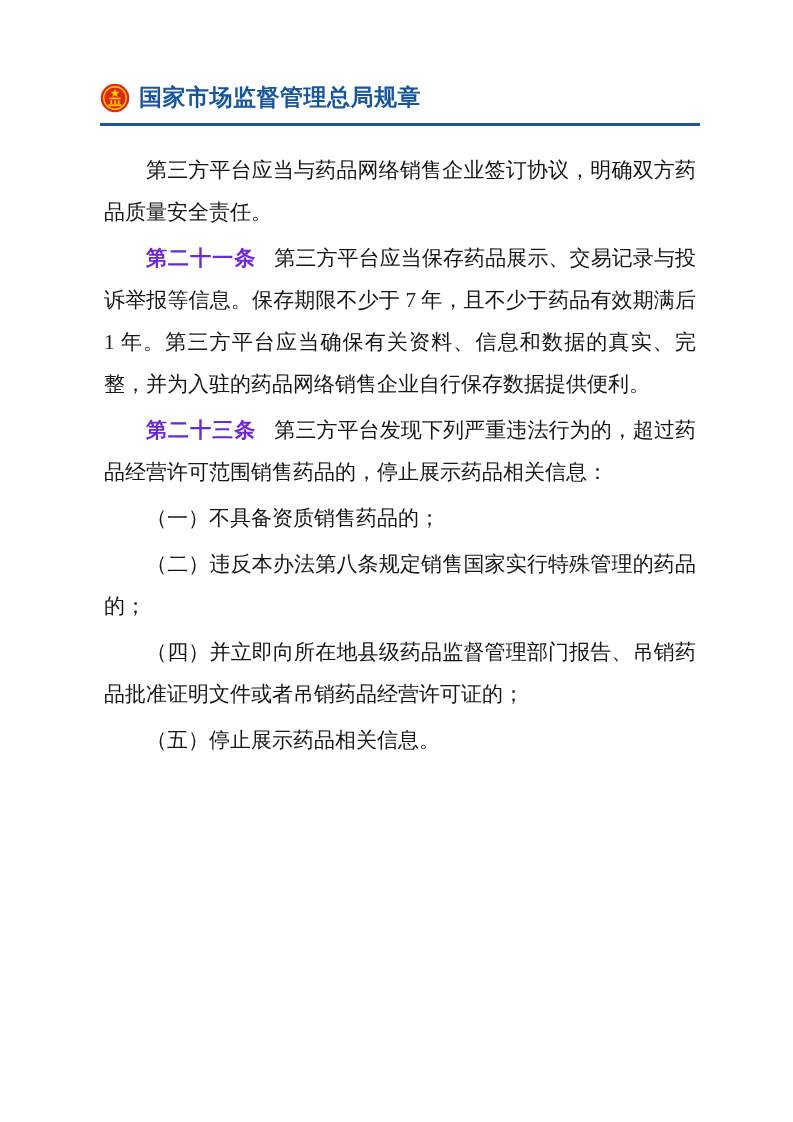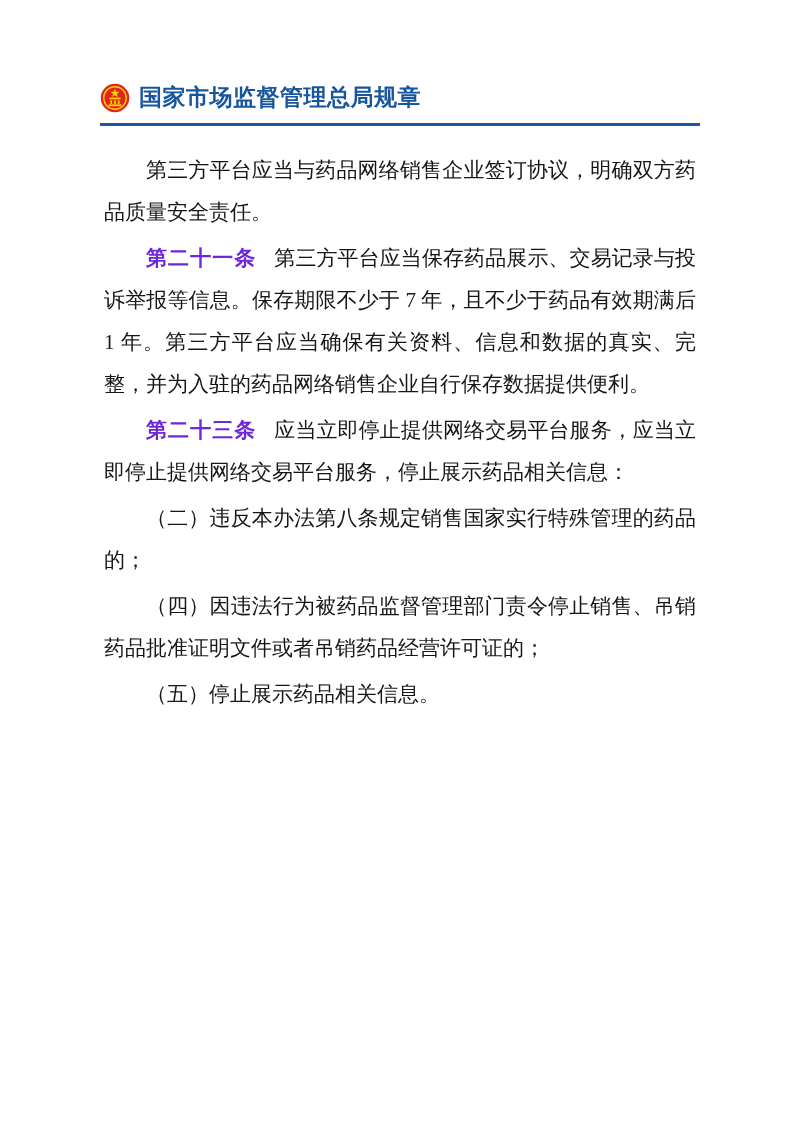--- a/index.html
+++ b/index.html
@@ -121,23 +121,24 @@
       <rect x="11.5" y="28.5" width="17" height="2.4" fill="#ffd700"></rect>
     </svg>
     <h1 class="header-title">国家市场监督管理总局规章</h1>
   </header>
 
   <div class="rule rule-top"></div>
 
   <main class="doc-body">
       <p><span>第三方平台应当与药品网络销售企业签订协议，明确双方药品质量安全责任。</span></p>
       <p><b>第二十一条</b><span>第三方平台应当保存药品展示、交易记录与投诉举报等信息。保存期限不少于 7 年，且不少于药品有效期满后 1 年。第三方平台应当确保有关资料、信息和数据的真实、完整，并为入驻的药品网络销售企业自行保存数据提供便利。</span></p>
-      <p><b>第二十三条</b><span>应当立即停止提供网络交易平台服务，应当立即停止提供网络交易平台服务，停止展示药品相关信息：</span></p>
+      <p><b>第二十三条</b><span>第三方平台发现下列严重违法行为的，超过药品经营许可范围销售药品的，停止展示药品相关信息：</span></p>
+      <p><span>（一）不具备资质销售药品的；</span></p>
       <p><span>（二）违反本办法第八条规定销售国家实行特殊管理的药品的；</span></p>
-      <p><span>（四）因违法行为被药品监督管理部门责令停止销售、吊销药品批准证明文件或者吊销药品经营许可证的；</span></p>
+      <p><span>（四）并立即向所在地县级药品监督管理部门报告、吊销药品批准证明文件或者吊销药品经营许可证的；</span></p>
       <p><span>（五）停止展示药品相关信息。</span></p>
     </main>
 
   <div class="page-number">- 8 -</div>
 
   <div class="rule rule-bottom"></div>
 
   <div class="watermark-x">X</div>
 
   <div class="footer-publisher">国家市场监督管理总局发布</div>

